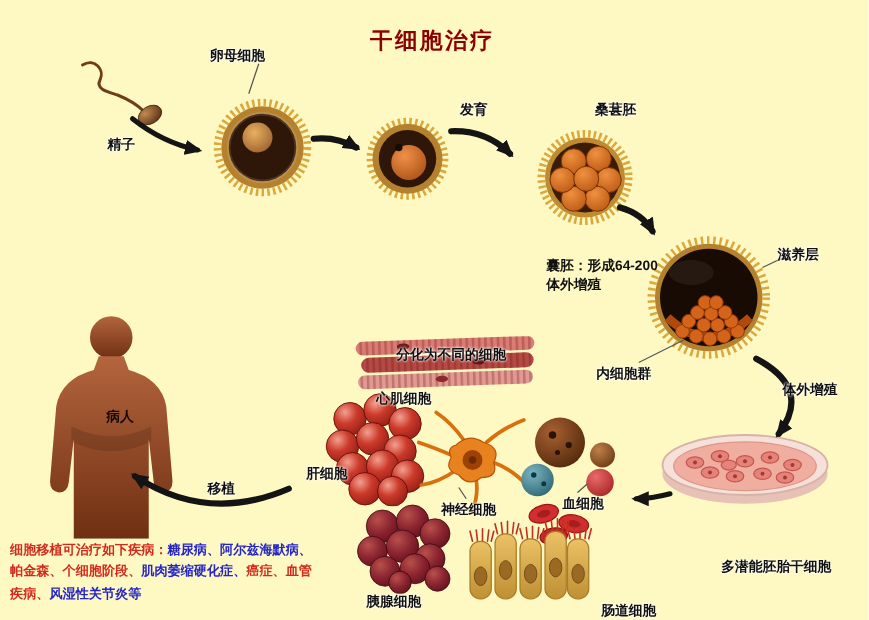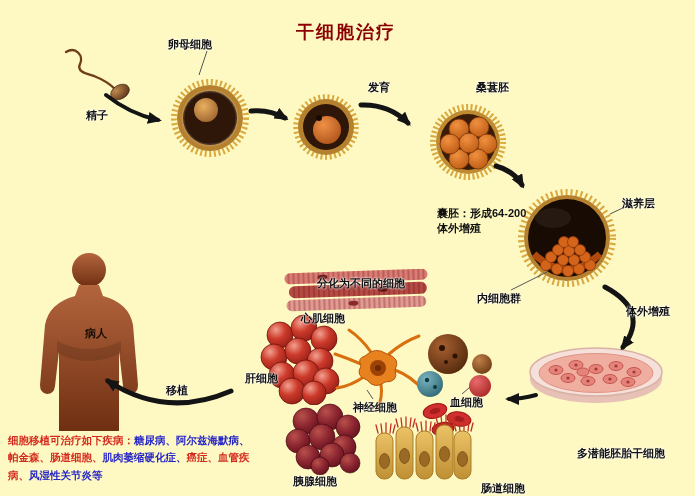--- a/index.html
+++ b/index.html
@@ -376,16 +376,16 @@
   <div class="lbl" style="left:301px;top:311px;">心肌细胞</div>
   <div class="lbl" style="left:245px;top:371px;">肝细胞</div>
   <div class="lbl" style="left:353px;top:400px;">神经细胞</div>
   <div class="lbl" style="left:450px;top:395px;">血细胞</div>
   <div class="lbl" style="left:293px;top:474px;">胰腺细胞</div>
   <div class="lbl" style="left:481px;top:481px;">肠道细胞</div>
   <div class="lbl onbody" style="left:85px;top:326px;">病人</div>
   <div class="lbl" style="left:166px;top:383px;">移植</div>
 
   <div class="note">
-    <span class="c-red">细胞移植可治疗如下疾病：</span><span class="c-blue">糖尿病、阿尔兹海默病、</span><span class="c-red">帕金森、肠道细胞、</span><span class="c-blue">肌肉萎缩硬化症、</span><span class="c-red">癌症、血管疾病、</span><span class="c-blue">风湿性关节炎等</span>
+    <span class="c-red">细胞移植可治疗如下疾病：</span><span class="c-blue">糖尿病、阿尔兹海默病、</span><span class="c-red">帕金森、个细胞阶段、</span><span class="c-blue">肌肉萎缩硬化症、</span><span class="c-red">癌症、血管疾病、</span><span class="c-blue">风湿性关节炎等</span>
   </div>
 
 </div>
 
 </body></html>

